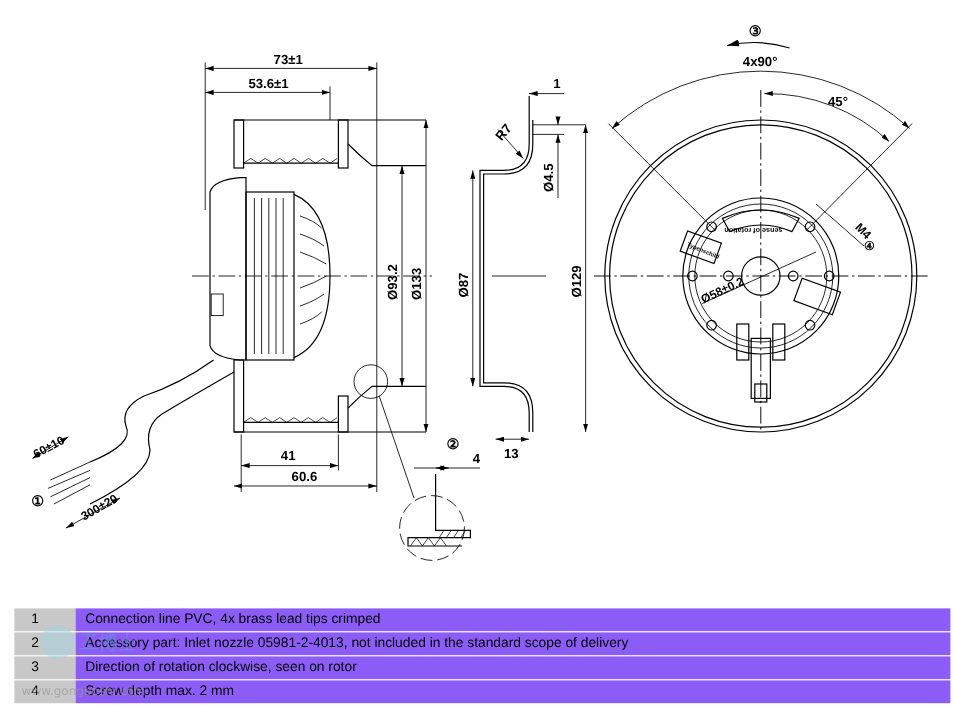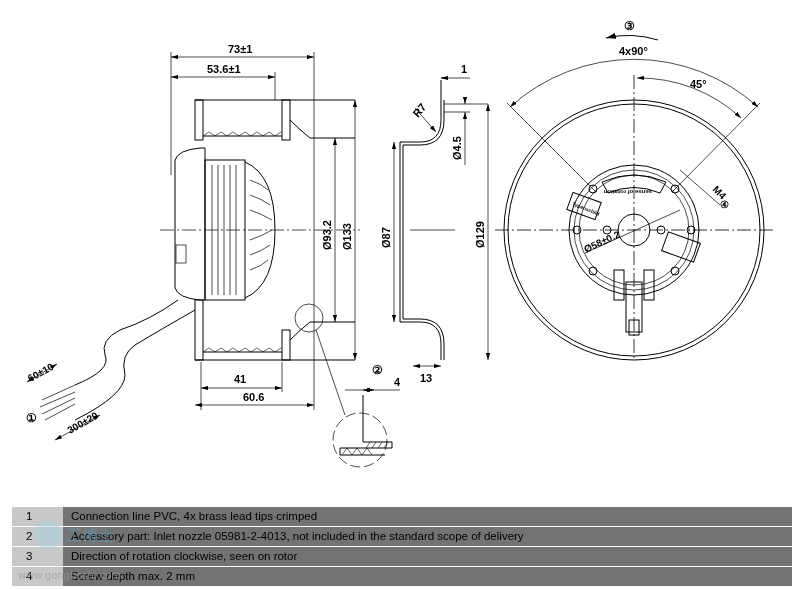--- a/index.html
+++ b/index.html
@@ -6,21 +6,21 @@
   body { width:794px; height:589px; position:relative; overflow:hidden; font-family:"Liberation Sans", sans-serif; }
   #drawing { position:absolute; left:0; top:0; width:794px; height:500px; }
   #drawing text { font-family:"Liberation Sans", sans-serif; font-weight:bold; fill:#000; }
   .ln { stroke:#000; stroke-width:1; fill:none; }
   .thin { stroke:#000; stroke-width:0.7; fill:none; }
   .dash { stroke:#000; stroke-width:0.8; fill:none; stroke-dasharray:14 3 2 3; }
   .hatch { stroke:#000; stroke-width:0.6; fill:none; }
   .notes { position:absolute; left:12px; top:507px; width:780px; }
   .note-row { display:flex; height:19px; margin-bottom:1px; font-size:11.5px; line-height:19px; }
   .note-num { width:51px; background:#c8c8c8; padding-left:14px; box-sizing:border-box; color:#000; }
-  .note-text { flex:1; background:#737373; padding-left:8px; color:#000; }
+  .note-text { flex:1; background:#8b5cf6; padding-left:8px; color:#000; }
   .watermark { position:absolute; left:16px; top:505px; width:190px; height:84px; pointer-events:none; }
 </style>
 </head>
 <body>
 
 <svg id="drawing" viewBox="0 0 794 500" xmlns="http://www.w3.org/2000/svg">
   <defs>
     <marker id="arr" viewBox="0 0 10 6" refX="10" refY="3" markerWidth="10" markerHeight="6" orient="auto-start-reverse">
       <path d="M0,0 L10,3 L0,6 z" fill="#000"></path>
     </marker>

